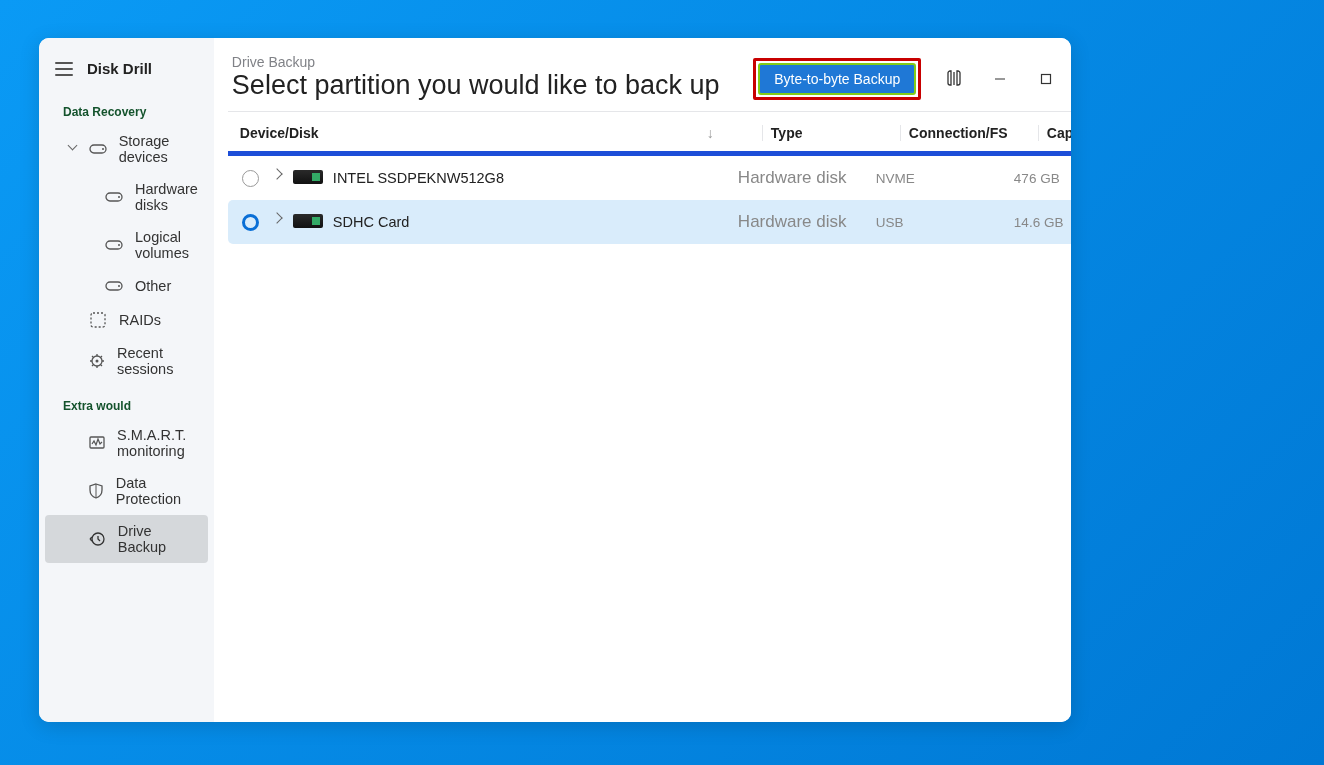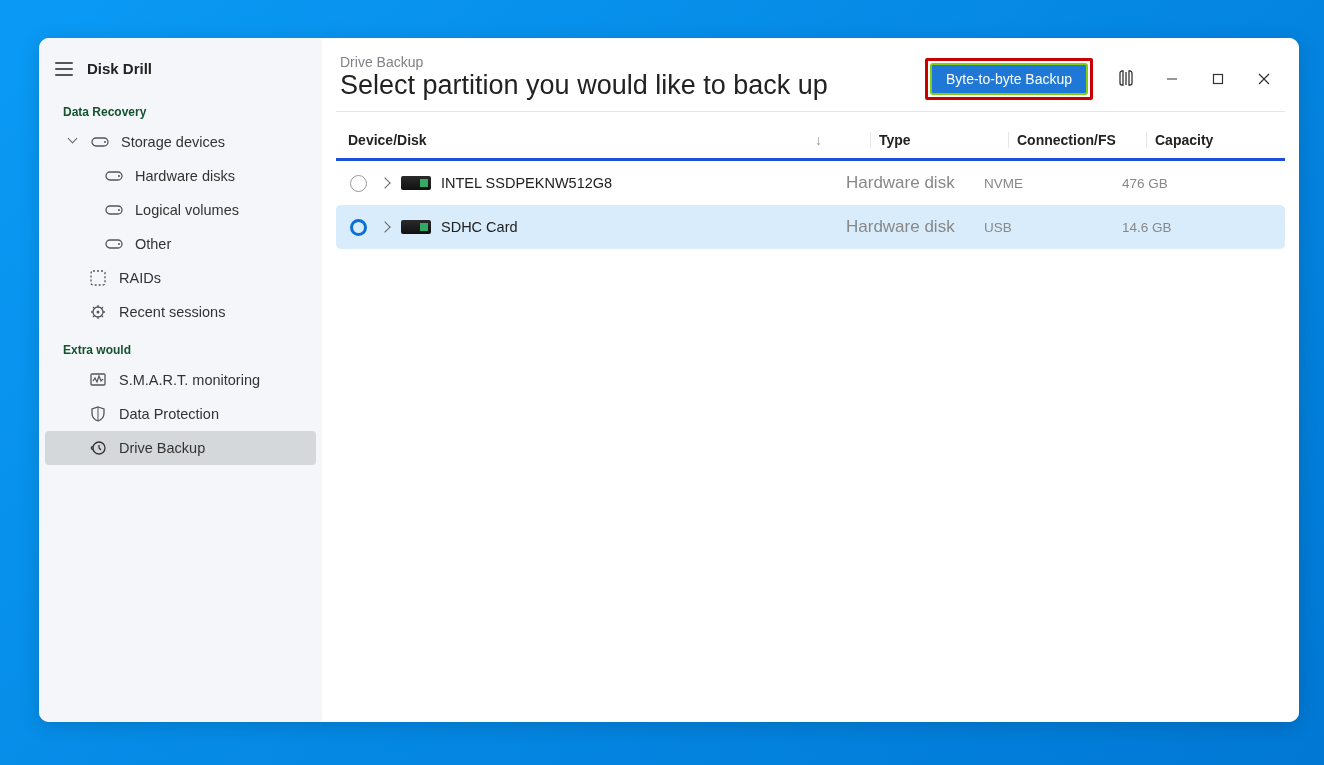--- a/index.html
+++ b/index.html
@@ -6,21 +6,21 @@
   body {
     width: 1324px;
     height: 765px;
     background: linear-gradient(135deg, #0a9af5 0%, #0078d4 100%);
     overflow: hidden;
   }
   .window {
     position: absolute;
     left: 39px;
     top: 38px;
-    width: 1260px;
+    width: 1032px;
     height: 684px;
     background: #fff;
     border-radius: 10px;
     display: flex;
     overflow: hidden;
     box-shadow: 0 4px 20px rgba(0,0,0,0.15);
   }
   .sidebar {
     width: 283px;
     background: #f4f6f9;
@@ -150,22 +150,22 @@
     align-items: center;
     justify-content: center;
     cursor: pointer;
   }
   .table {
     margin: 0 14px;
   }
   .thead {
     display: flex;
     border-top: 1px solid #e5e6e9;
-    border-bottom: 3px solid #1d4ed8;
-    padding: 20px 0 10px 4px;
+    border-bottom: 5px solid #1d4ed8;
+    padding: 13px 0 10px 4px;
     align-items: center;
   }
   .th {
     font-size: 14px;
     font-weight: 700;
     color: #222;
     padding: 0 8px;
   }
   .col-device { flex: 0 0 498px; display:flex; justify-content:space-between; align-items:center;}
   .col-type   { flex: 0 0 138px; border-left:1px solid #e5e6e9;margin-left:32px; }
@@ -183,21 +183,20 @@
     font-size: 14.5px;
     border-radius: 5px;
   }
   .row.selected {
     background: #d9ecfb;
   }
   .cell { padding: 0 8px; }
   .device-cell {
     flex: 0 0 498px;
     display: flex;
-    align-items: center;
     gap: 10px;
     padding-left: 10px;
   }
   .type-cell { flex: 0 0 138px; color: #888; font-size: 17px;}
   .conn-cell { flex: 0 0 138px; color: #888; font-size: 13.5px;}
   .cap-cell  { flex: 1; color: #888; font-size: 13.5px;}
   .radio {
     width: 17px;
     height: 17px;
     border: 1.8px solid #999;

